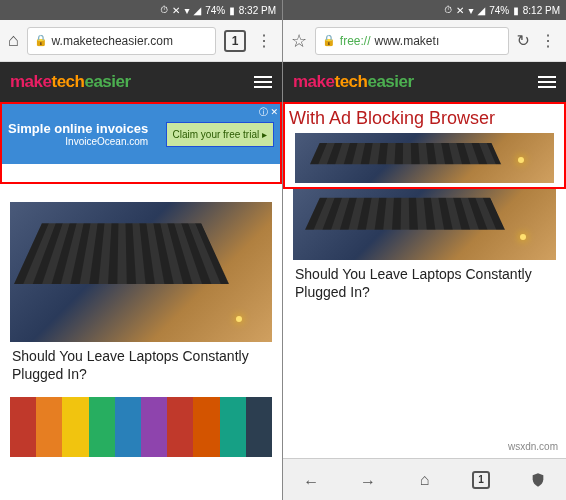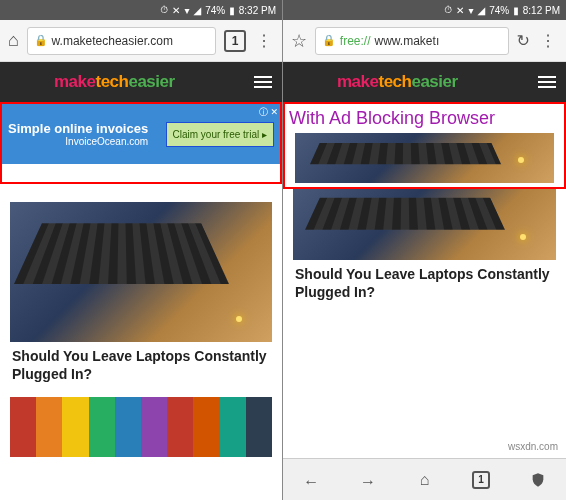--- a/index.html
+++ b/index.html
@@ -80,21 +80,21 @@
 }
 .site-header {
   height: 40px;
   background: #2a2a2a;
   color: #fff;
   display: flex;
   align-items: center;
   justify-content: space-between;
   padding: 0 10px;
 }
-.logo { font-size: 17px; font-weight: bold; letter-spacing: -0.5px; margin-left: 44px; }
+.logo { font-size: 17px; font-weight: bold; letter-spacing: -0.5px; }
 .logo .c1 { color: #e91e63; }
 .logo .c2 { color: #ff9800; }
 .logo .c3 { color: #4caf50; }
 .hamburger {
   display: flex;
   flex-direction: column;
   gap: 3px;
 }
 .hamburger span {
   width: 18px;
@@ -127,21 +127,21 @@
   line-height: 1.1;
 }
 .ad-close {
   position: absolute;
   top: 2px;
   right: 2px;
   font-size: 9px;
   color: #fff;
 }
 .overlay-text {
-  color: #a21caf;
+  color: #b91c1c;
   font-size: 18px;
   font-weight: normal;
   padding: 4px;
   background: #fff;
 }
 .content {
   flex: 1;
   overflow: hidden;
   padding: 0 10px;
   display: flex;
@@ -174,21 +174,21 @@
   bottom: 20px; right: 30px;
   width: 6px; height: 6px;
   background: #ffe070;
   border-radius: 50%;
   box-shadow: 0 0 8px #ffcc00;
 }
 .books-img { height: 60px; background: #8a6a4a; display: flex; }
 .books-img span { flex: 1; }
 .article-title {
   font-size: 14px;
-  font-weight: bold;
+  font-weight: normal;
   color: #222;
   padding: 6px 2px;
   line-height: 1.25;
 }
 .bottom-nav {
   height: 42px;
   background: #f0f0f0;
   border-top: 1px solid #ccc;
   display: flex;
   align-items: center;

